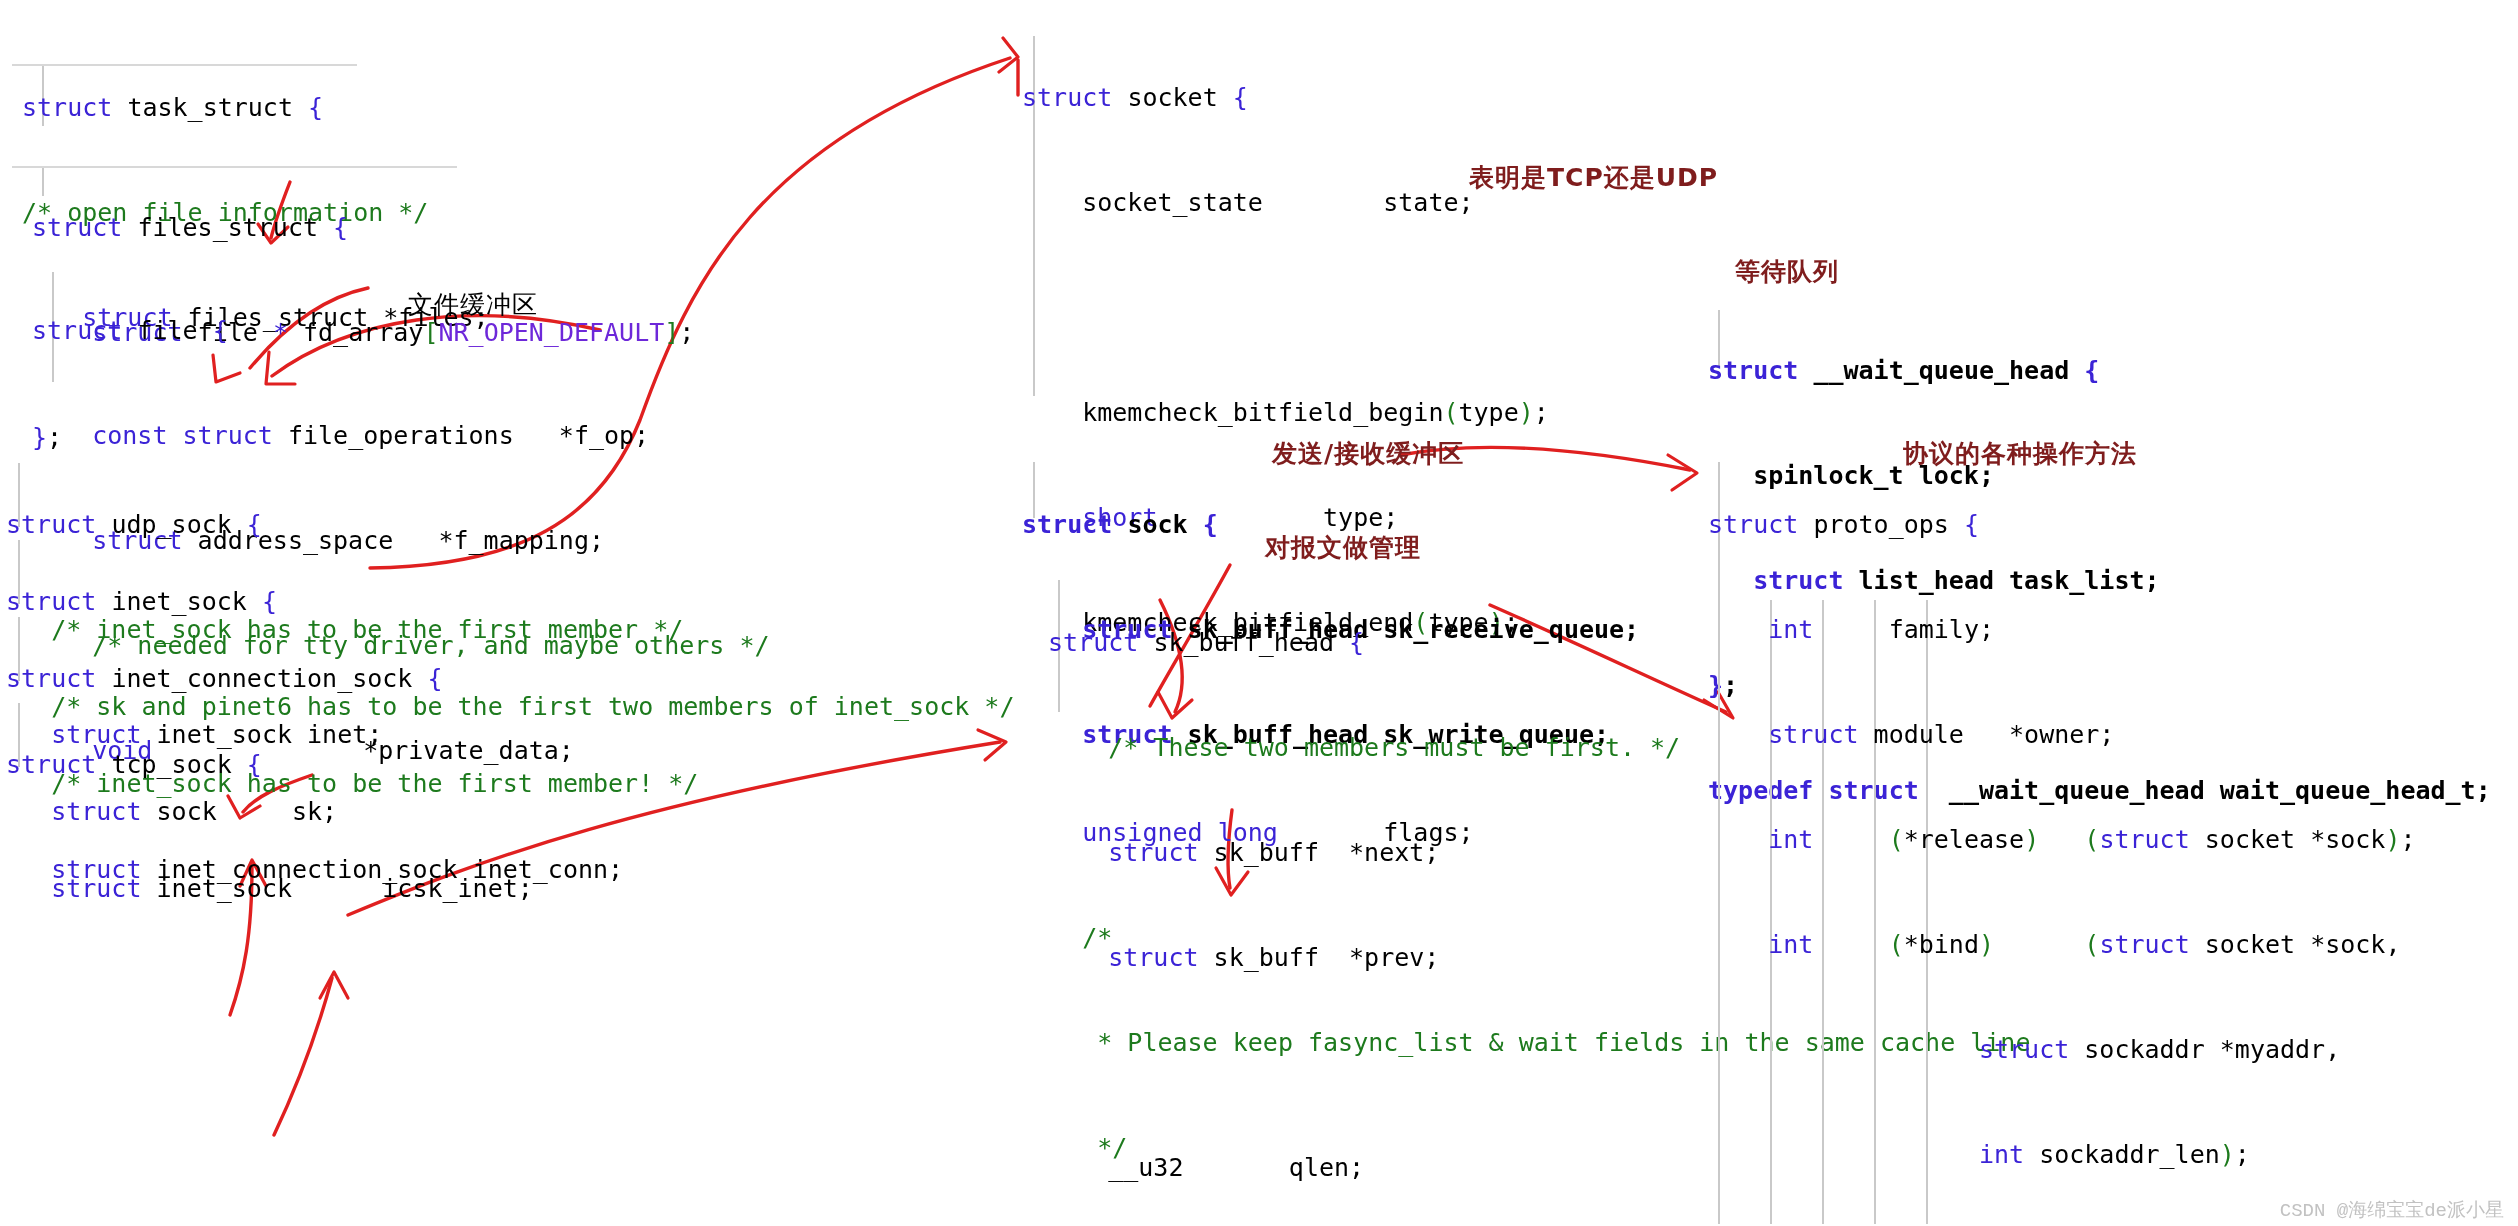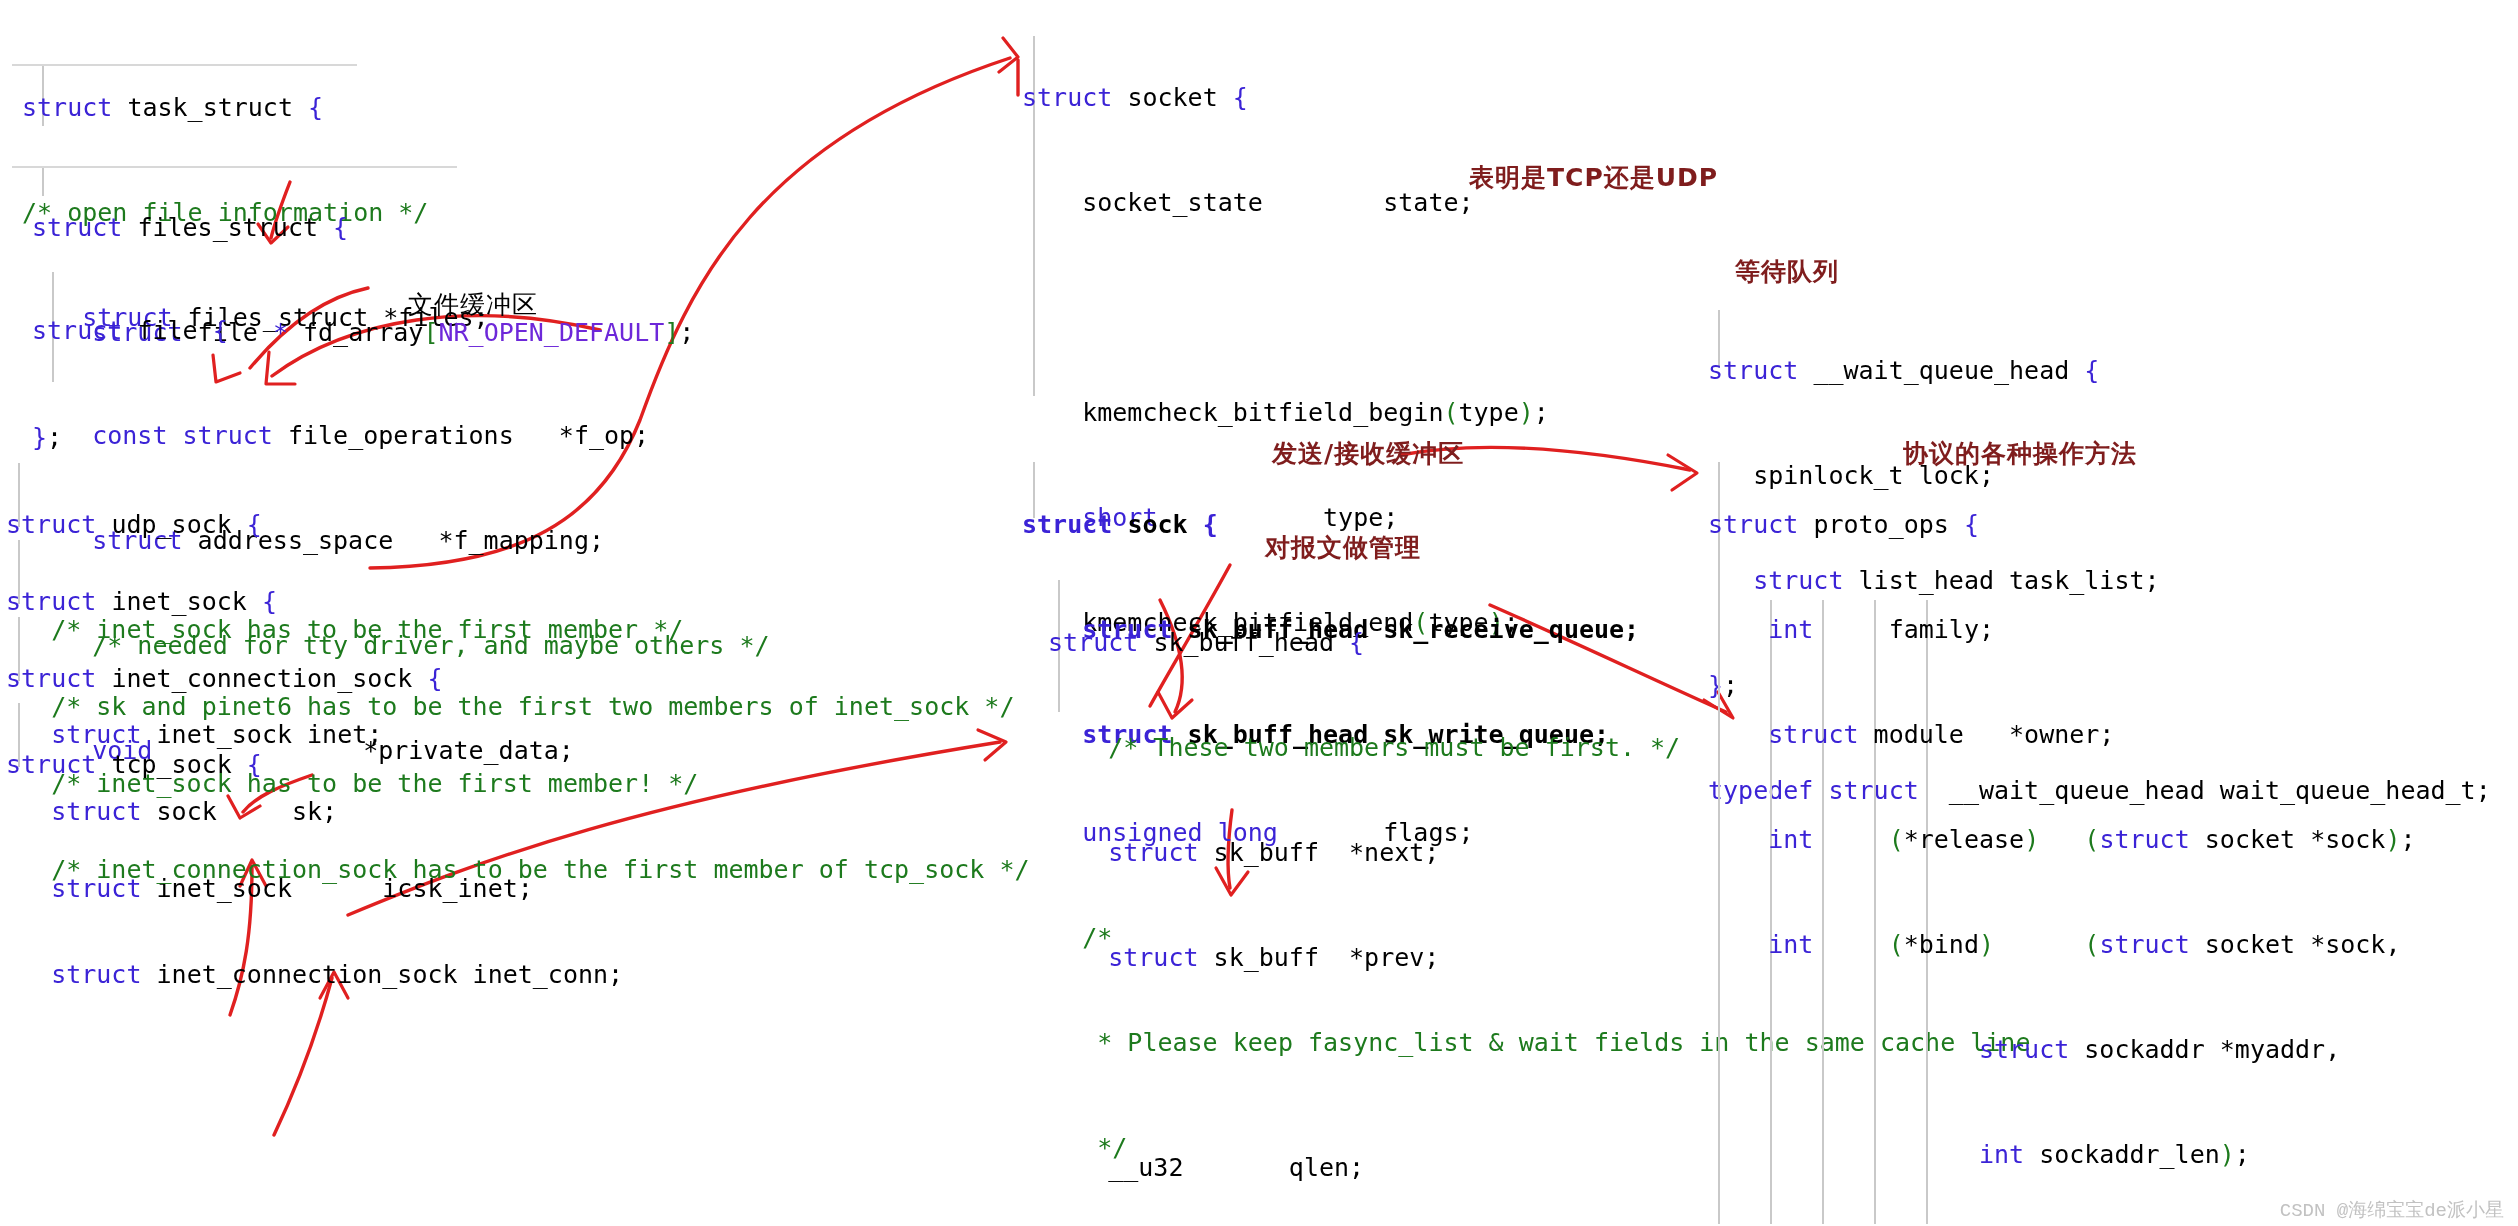--- a/index.html
+++ b/index.html
@@ -174,21 +174,20 @@
   <div class="rail" style="left:18px; top:617px; height:64px;"></div>
   <div class="code-block" style="left:6px; top:591px;">
     <span class="code-line"><span class="kw">struct</span> <span class="id">inet_connection_sock</span> <span class="kw">{</span></span>
     <span class="code-line">   <span class="cmt">/* inet_sock has to be the first member! */</span></span>
     <span class="code-line">   <span class="kw">struct</span> <span class="id">inet_sock</span>      <span class="id">icsk_inet;</span></span>
   </div>
 
   <div class="rail" style="left:18px; top:703px; height:64px;"></div>
   <div class="code-block" style="left:6px; top:677px;">
     <span class="code-line"><span class="kw">struct</span> <span class="id">tcp_sock</span> <span class="kw">{</span></span>
-    <span class="code-line">   <span class="cmt">/* inet_connection_sock has to be the first member of tcp_sock */</span></span>
     <span class="code-line">   <span class="kw">struct</span> <span class="id">inet_connection_sock inet_conn;</span></span>
   </div>
 
   <div class="rail" style="left:1033px; top:36px; height:360px;"></div>
   <div class="code-block" style="left:1022px; top:10px;">
     <span class="code-line"><span class="kw">struct</span> <span class="id">socket</span> <span class="kw">{</span></span>
     <span class="code-line">    <span class="id">socket_state</span>        <span class="id">state;</span></span>
     <span class="code-line"> </span>
     <span class="code-line">    <span class="id">kmemcheck_bitfield_begin</span><span class="paren">(</span><span class="id">type</span><span class="paren">)</span><span class="id">;</span></span>
     <span class="code-line">    <span class="kw">short</span>           <span class="id">type;</span></span>
@@ -227,21 +226,21 @@
     <span class="code-line">    <span class="kw">struct</span> <span class="id">sk_buff</span>  <span class="id">*prev;</span></span>
     <span class="code-line"> </span>
     <span class="code-line">    <span class="id">__u32</span>       <span class="id">qlen;</span></span>
     
     
   </div>
 
   <div class="note" style="left:1735px; top:255px;">等待队列</div>
 
   <div class="rail" style="left:1718px; top:310px; height:58px;"></div>
-  <div class="code-block" style="left:1708px; top:283px;">
+  <div class="code-block" style="left:1708px; top:283px;font-weight:bold;">
     <span class="code-line"><span class="kw">struct</span> <span class="id">__wait_queue_head</span> <span class="kw">{</span></span>
     <span class="code-line">   <span class="id">spinlock_t lock;</span></span>
     <span class="code-line">   <span class="kw">struct</span> <span class="id">list_head task_list;</span></span>
     <span class="code-line"><span class="kw">}</span><span class="id">;</span></span>
     <span class="code-line"><span class="kw">typedef</span> <span class="kw">struct</span>  <span class="id">__wait_queue_head wait_queue_head_t;</span></span>
   </div>
 
   <div class="rail" style="left:1718px; top:462px; height:762px;"></div>
   <div class="rail" style="left:1770px; top:600px; height:624px;"></div>
   <div class="rail" style="left:1822px; top:600px; height:624px;"></div>

